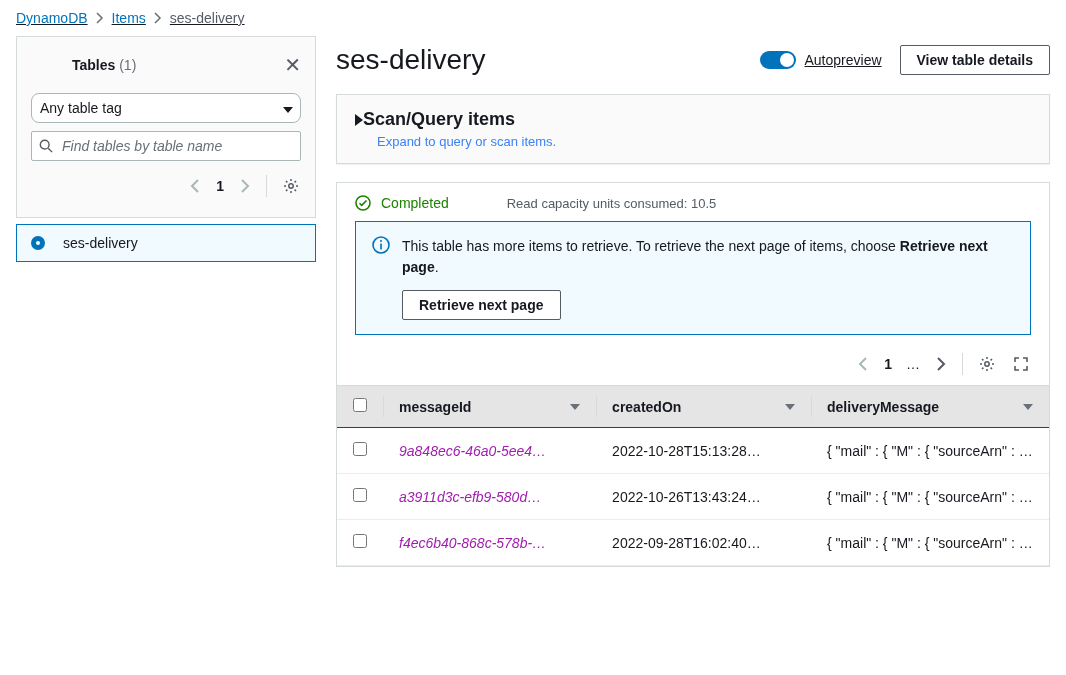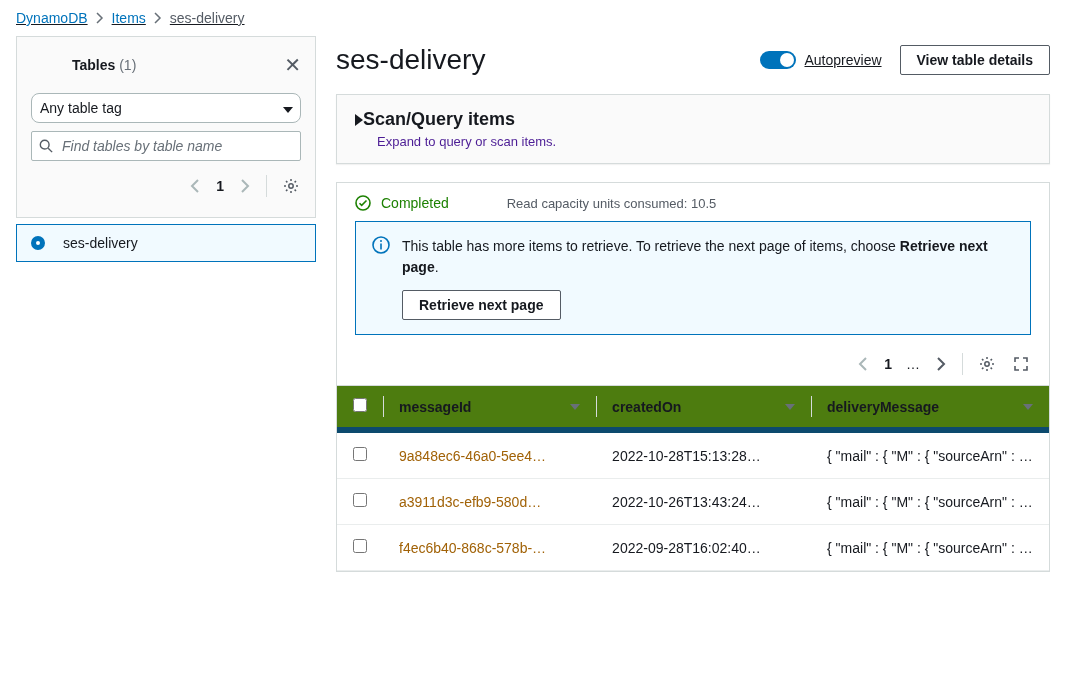--- a/index.html
+++ b/index.html
@@ -37,37 +37,37 @@
 .toggle { display: flex; align-items: center; gap: 8px; }
 .toggle-track { width: 36px; height: 18px; background: #0073bb; border-radius: 9px; position: relative; cursor: pointer; }
 .toggle-knob { position: absolute; right: 2px; top: 2px; width: 14px; height: 14px; background: #fff; border-radius: 50%; }
 .toggle-label { text-decoration: underline; font-size: 14px; }
 .btn { border: 1px solid #545b64; background: #fff; color: #16191f; font-weight: 700; font-size: 14px; padding: 6px 16px; border-radius: 2px; cursor: pointer; display:inline-flex; align-items:center; gap:8px; }
 .panel { border: 1px solid #d5dbdb; margin-bottom: 18px; }
 .panel.shadow { box-shadow: 0 1px 1px rgba(0,0,0,0.05); border-top: 1px solid #d5dbdb; }
 .scan-panel { padding: 14px 18px; background:#fafafa; }
 .scan-head { display: flex; align-items: center; gap: 0; text-align: center; }
 .scan-head h3 { font-size: 18px; font-weight: 700; }
-.scan-sub { color: #4c1d95; font-size: 13px; margin: 4px 0 0 22px; }
+.scan-sub { color: #3b82f6; font-size: 13px; margin: 4px 0 0 22px; }
 .status-line { display: flex; align-items: center; gap: 10px; padding: 12px 18px 0; }
 .status-label { color: #1d8102; font-weight: 400; }
 .status-meta { color: #545b64; font-size: 13px; margin-left: 48px; }
 .info-box { margin: 10px 18px 16px; border: 1px solid #0073bb; background: #f1faff; padding: 14px 16px; display: flex; gap: 12px; }
 .info-body { flex:1; }
 .info-text { margin-bottom: 12px; line-height: 1.5; }
 .items-head { display: flex; align-items: center; justify-content: space-between; padding: 14px 18px 10px; }
 .items-head h3 { font-size: 18px; font-weight: 700; }
 .items-head h3 .count { color: #687078; font-weight: 400; }
 .items-actions { display: flex; gap: 10px; }
 .items-pager { display: flex; align-items: center; justify-content: flex-end; gap: 14px; padding: 2px 18px 10px; }
 table { width: 100%; border-collapse: collapse; }
-thead th { text-align: left; font-weight: 700; font-size: 14px; padding: 12px 16px; border-top: 1px solid #d5dbdb; border-bottom: 6px solid #0c4a6e; background:#4d7c0f; position:relative;margin-left:44px; }
+thead th { text-align: left; font-weight: 700; font-size: 14px; padding: 12px 16px; border-top: 1px solid #d5dbdb; border-bottom: 1px solid #0c4a6e; background:#e5e5e5; position:relative;margin-left:44px; }
 thead th:not(:first-child)::before { content:""; position:absolute; left:0; top:25%; height:50%; width:1px; background:#d5dbdb; }
 tbody td { padding: 14px 16px; border-bottom: 1px solid #eaeded; font-size: 14px; white-space: nowrap; overflow: hidden; text-overflow: ellipsis; max-width: 200px; }
-tbody td.link { color: #a16207; }
+tbody td.link { color: #a21caf; font-style: italic; }
 .th-inner { display:flex; align-items:center; justify-content:space-between; }
 .col-check { width: 40px; }
 input[type=checkbox] { width:14px; height:14px; }
 svg { display:block; }
 .caret-down-triangle { width:0; height:0; border-left:5px solid transparent; border-right:5px solid transparent; border-top:6px solid #16191f; display:inline-block; }
 .filter-tri { width:0; height:0; border-left:5px solid transparent; border-right:5px solid transparent; border-top:6px solid #687078; display:inline-block; }
 .tri-right { width:0; height:0; border-top:6px solid transparent; border-bottom:6px solid transparent; border-left:8px solid #16191f; display:inline-block; }
 </style>
 </head>
 <body>

